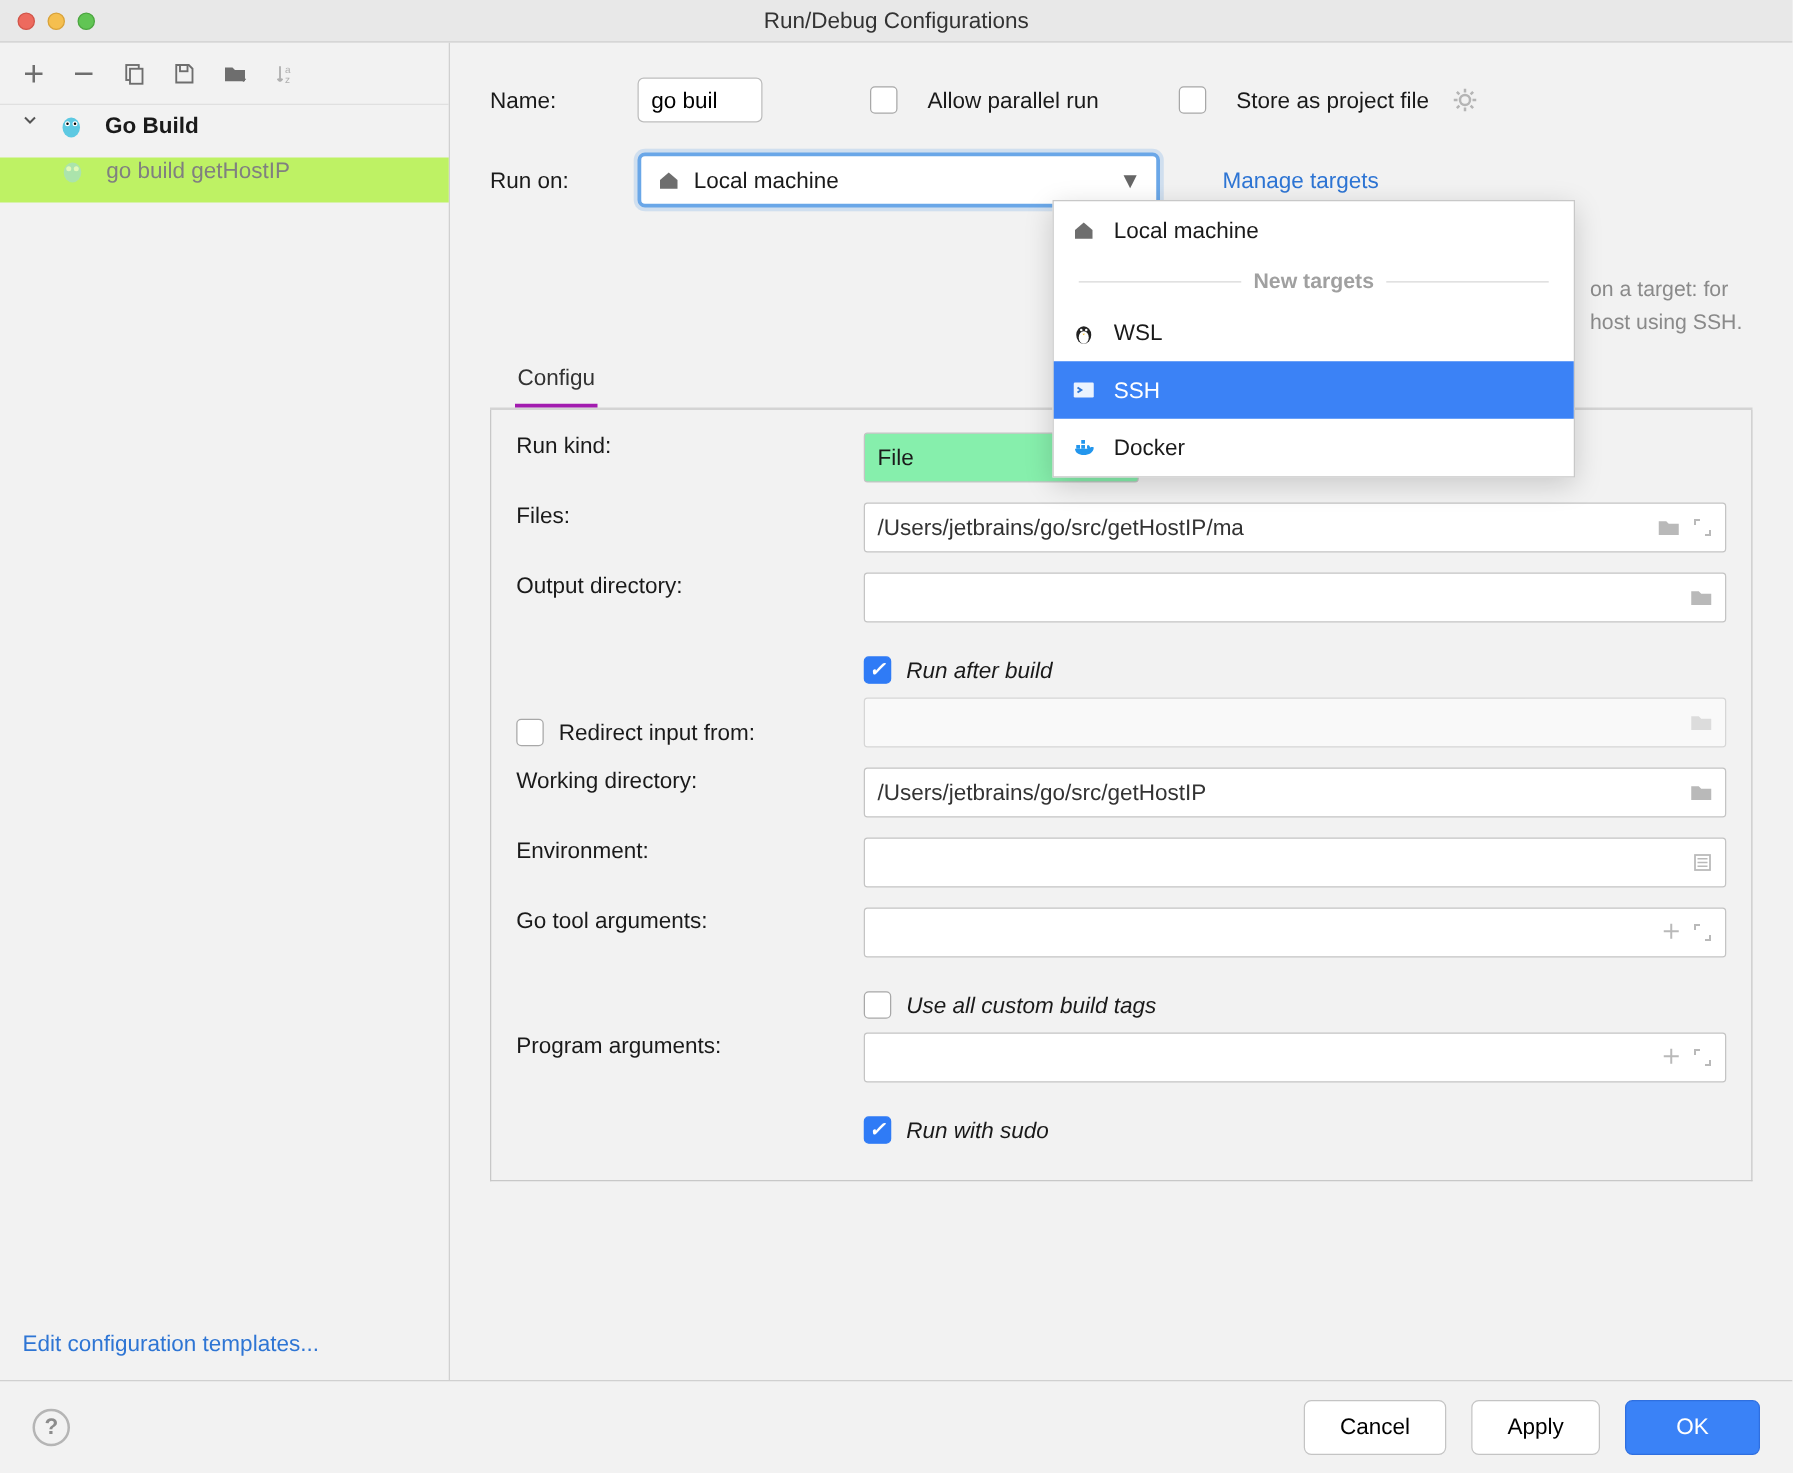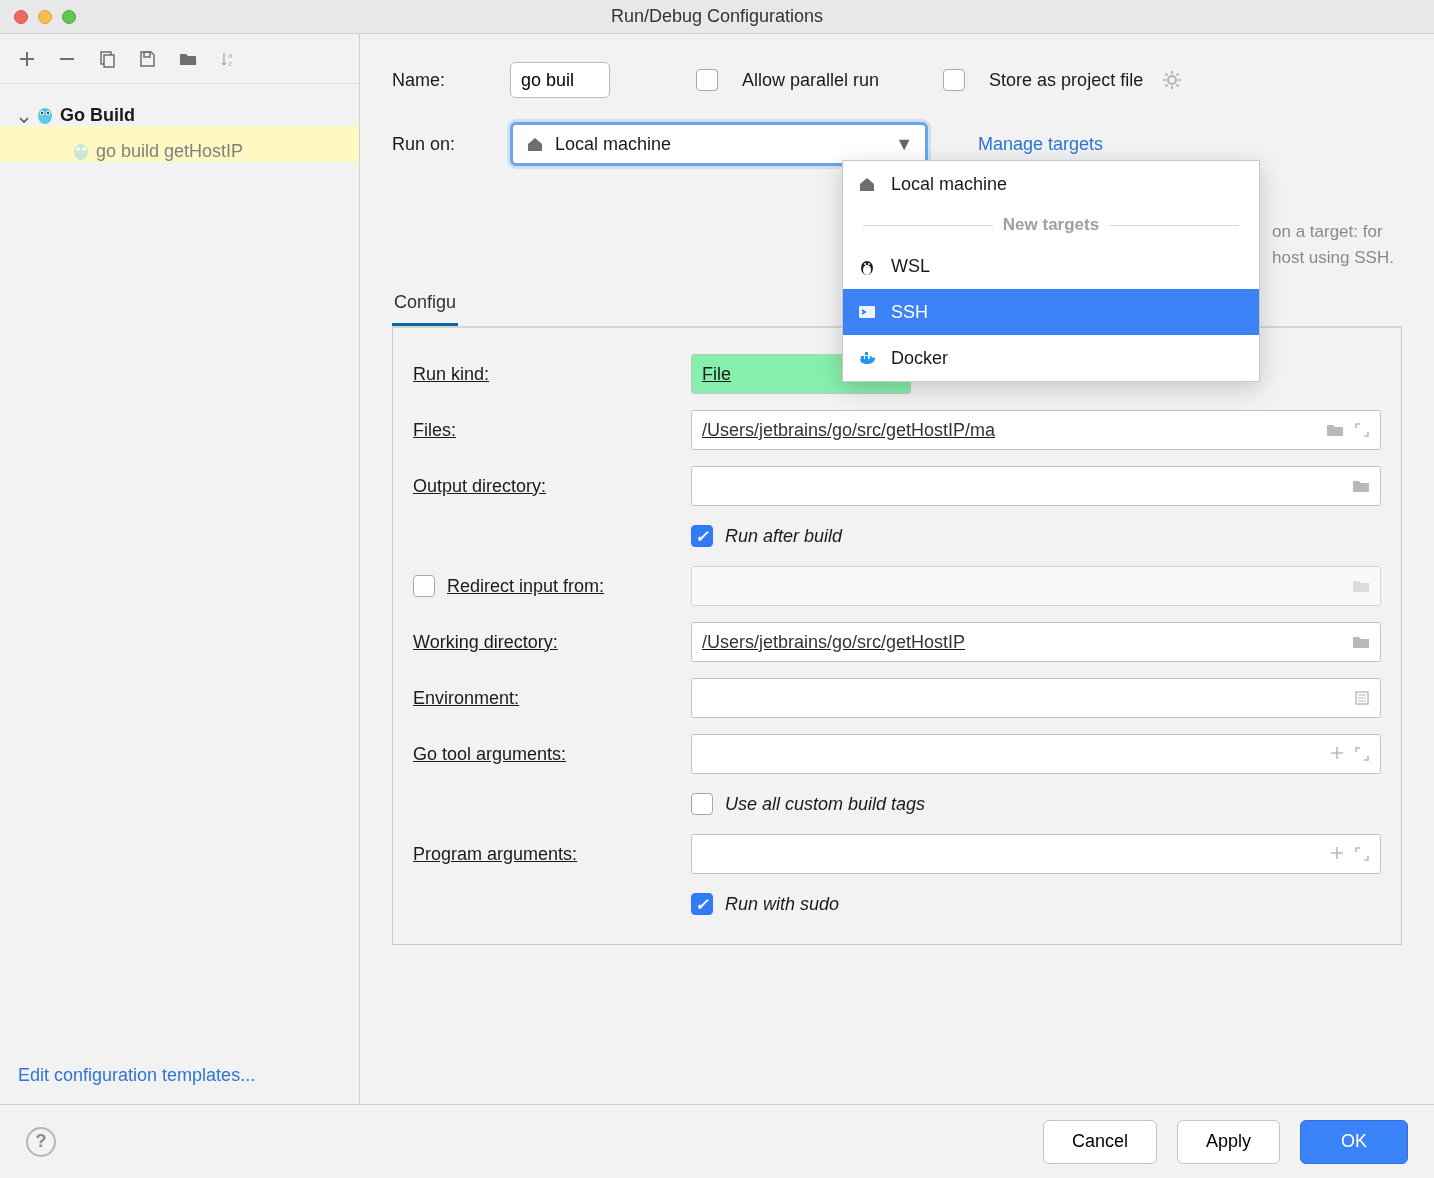--- a/index.html
+++ b/index.html
@@ -10,23 +10,23 @@
   .dot { width: 14px; height: 14px; border-radius: 50%; }
   .dot.red { background: #ed6a5e; border: 1px solid #d25448; }
   .dot.yellow { background: #f5bf4f; border: 1px solid #d9a238; }
   .dot.green { background: #61c554; border: 1px solid #4ba63f; }
   .title { position: absolute; width: 100%; text-align: center; font-size: 18px; color: #333; pointer-events: none; }
   .content { flex: 1; display: flex; min-height: 0; }
   .sidebar { width: 360px; border-right: 1px solid #d0d0d0; display: flex; flex-direction: column; background: #f2f2f2; }
   .toolbar { height: 50px; display: flex; align-items: center; gap: 22px; padding: 0 18px; border-bottom: 1px solid #e0e0e0; }
   .tb-icon { color: #6e6e6e; display: flex; align-items: center; justify-content: center; cursor: pointer; }
   .tree { flex: 1; padding-top: 6px; }
-  .tree-row { display: flex; align-items: flex-end; height: 36px; padding-left: 18px; gap: 4px; }
+  .tree-row { display: flex; align-items: flex-start; height: 36px; padding-left: 18px; gap: 16px; }
   .tree-row.group { font-weight: 700; }
-  .tree-row.child { padding-left: 70px; background: #fef9c3; color: #808080; }
+  .tree-row.child { padding-left: 47px; background: #bef264; color: #808080; }
   .chevron { width: 12px; height: 12px; display: inline-block; }
   .gopher { width: 22px; height: 22px; display: inline-flex; align-items: center; justify-content: center; }
   .sidebar-footer { padding: 18px; }
   .link { color: #2e75d4; cursor: pointer; }
   .main { flex: 1; display: flex; flex-direction: column; position: relative; }
   .form-area { flex: 1; padding: 28px 32px 0 32px; position: relative; }
   .row { display: flex; align-items: center; margin-bottom: 24px; gap: 18px; }
   .label { width: 100px; }
   .row-inline { display: flex; align-items: center; gap: 24px; }
   input[type=text].tiny { width: 100px; height: 36px; border: 1px solid #bdbdbd; border-radius: 5px; padding: 0 10px; font-size: 18px; background: #fff; }
@@ -37,23 +37,23 @@
   .combo { width: 418px; height: 44px; border: 3px solid #6aa7e8; border-radius: 6px; background: #fff; display: flex; align-items: center; padding: 0 12px; gap: 10px; position: relative; cursor: pointer; box-shadow: 0 0 0 3px rgba(106,167,232,.25); }
   .combo .caret { margin-left: auto; color: #666; }
   .dropdown { position: absolute; top: 126px; left: 482px; width: 418px; background: #fff; border: 1px solid #c8c8c8; box-shadow: 0 6px 22px rgba(0,0,0,.18); z-index: 50; }
   .dd-item { display: flex; align-items: center; gap: 14px; height: 46px; padding: 0 14px; cursor: pointer; }
   .dd-item.sel { background: #3b82f6; color: #fff; }
   .dd-sep { display: flex; align-items: center; height: 36px; padding: 0 10px; color: #a0a0a0; font-weight: 600; font-size: 17px; }
   .dd-sep::before, .dd-sep::after { content: ""; flex: 1; height: 1px; background: #d8d8d8; margin: 0 10px; }
   .hint { position: absolute; top: 185px; left: 912px; right: 34px; color: #8a8a8a; font-size: 17px; line-height: 1.5; }
   .tabrow { display: flex; border-bottom: 2px solid #d4d4d4; margin-top: 116px; }
   .tab { padding: 10px 2px; margin-right: 30px; color: #333; cursor: pointer; }
-  .tab.active { border-bottom: 3px solid #0369a1; font-weight: 400; }
+  .tab.active { border-bottom: 3px solid #a21caf; font-weight: 400; margin-left: 20px; }
   .panel { border: 1px solid #c8c8c8; border-top: none; background: #f2f2f2; padding: 18px 20px; }
-  .prow { display: flex; align-items: center; min-height: 56px; gap: 18px; text-decoration: underline; }
+  .prow { display: flex; min-height: 56px; gap: 18px; }
   .plabel { width: 260px; color: #1a1a1a; }
   .pfield { flex: 1; height: 40px; border: 1px solid #c4c4c4; background: #fff; border-radius: 3px; display: flex; align-items: center; padding: 0 10px; color: #333; position: relative; }
   .pfield .end-icons { margin-left: auto; display: flex; gap: 10px; color: #a0a0a0; }
   .select-like { width: 220px; height: 40px; border: 1px solid #c4c4c4; background: #86efac; border-radius: 3px; padding: 0 10px; display: flex; align-items: center; position: relative; }
   .select-like .caret { margin-left: auto; color: #666; }
   .chkrow { display: flex; align-items: center; gap: 12px; margin-left: 278px; height: 44px; font-style: italic; }
   .bottom-bar { height: 74px; border-top: 1px solid #d0d0d0; display: flex; align-items: center; padding: 0 26px; gap: 20px; }
   .help { width: 30px; height: 30px; border: 2px solid #b5b5b5; border-radius: 50%; color: #8c8c8c; display: flex; align-items: center; justify-content: center; font-weight: 700; cursor: pointer; }
   .spacer { flex: 1; }
   .btn { height: 44px; padding: 0 28px; border: 1px solid #c4c4c4; border-radius: 6px; background: #fff; font-size: 18px; cursor: pointer; }

